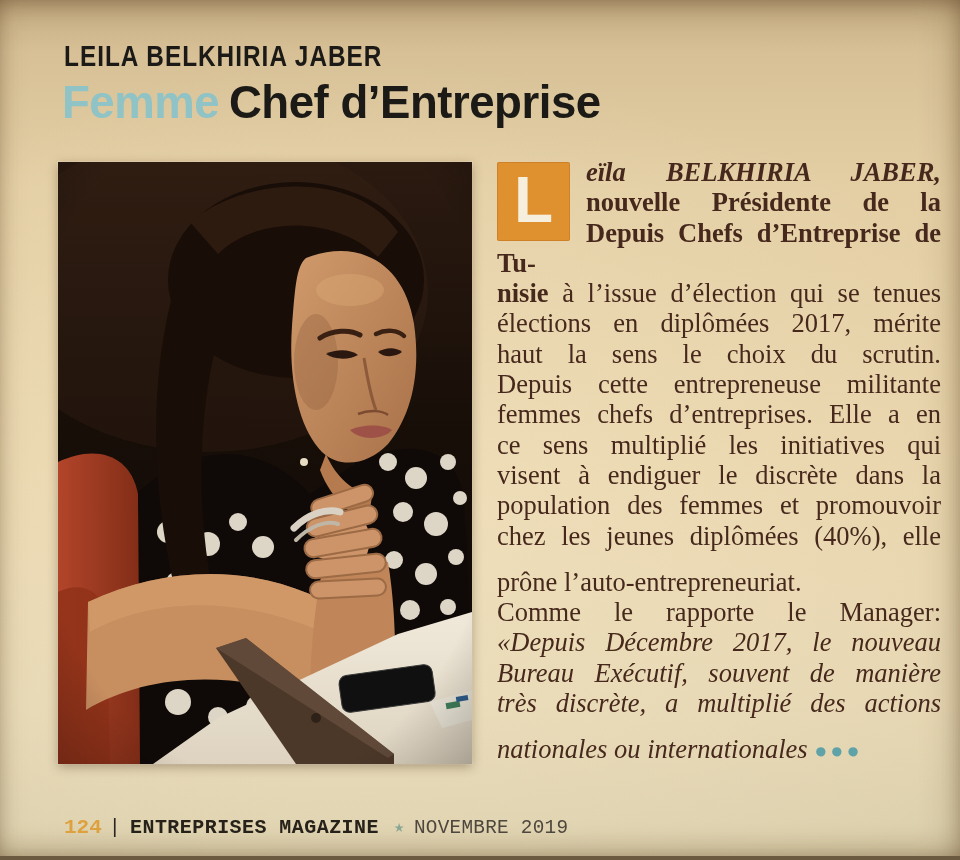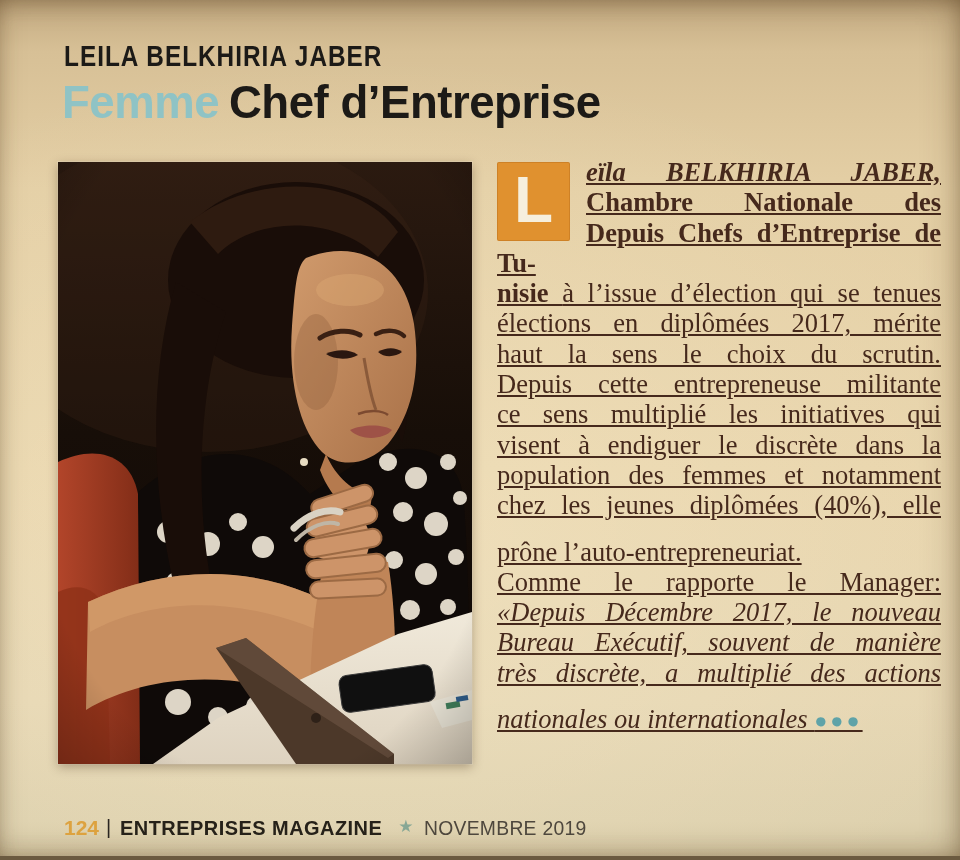--- a/index.html
+++ b/index.html
@@ -42,30 +42,30 @@
     color:var(--body-text,#46291c);
     font-size:26.5px;line-height:30.3px;
   }
   .dropcap{
     float:left;width:73px;height:79px;margin:5px 16px 2px 0;
     background:var(--dropcap-orange,#e0912f);
     color:#f6efdd;font-family:"Liberation Sans",sans-serif;font-weight:700;
     font-size:64px;line-height:76px;text-align:center;border-radius:2px;
     box-shadow:inset 0 0 0 1px rgba(150,85,10,.25);
   }
-  .line{text-align:justify;text-align-last:justify;white-space:normal;text-decoration:underline;}
+  .line{text-align:justify;text-align-last:justify;white-space:normal;}
   .line.no-just{text-align-last:left;margin-top:16px;}
   .seg-b{font-weight:700;}
   .seg-bi{font-weight:700;font-style:italic;}
   .seg-i{font-style:italic;}
   .seg-dots{color:var(--dots,#67a9ac);letter-spacing:3px;font-size:.82em;font-style:normal;}
   
   .footer{
     position:absolute;left:64px;top:816px;display:flex;align-items:flex-start;
-    font-family:Liberation Sans, sans-serif;white-space:nowrap;
+    font-family:Liberation Mono, monospace;white-space:nowrap;
   }
   .pnum{color:var(--page-number,#dda23f);font-weight:700;font-size:21px;}
   .sep{color:#2a2520;font-weight:400;font-size:20px;margin:0 9px 0 7px;}
   .mag{color:#262119;font-weight:700;font-size:21px;letter-spacing:.5px;transform:scaleX(.95);transform-origin:left center;}
   .star{color:var(--star,#87a795);font-size:17px;margin:0 10px 0 2px;}
   .date{color:var(--date-gray,#4e473d);font-weight:400;font-size:21px;letter-spacing:.3px;transform:scaleX(.92);transform-origin:left center;}
 </style>
 </head>
 <body>
 
@@ -213,29 +213,30 @@
       </g>
 
       <rect x="0" y="0" width="414" height="602" fill="url(#vig)"></rect>
     </svg>
   </figure>
 
   <section class="article">
     <div class="dropcap">L</div>
     <div id="lines">
         <div class="line"><span class="seg-bi">eïla BELKHIRIA JABER,</span></div>
-        <div class="line"><span class="seg-b">Chambre Nationale des</span></div>
+        <div class="line"><span class="seg-b">nouvelle Présidente de la</span></div>
         <div class="line"><span class="seg-b">Depuis Chefs d’Entreprise de Tu-</span></div>
         <div class="line"><span class="seg-b">nisie </span><span class="seg-r">à l’issue d’élection qui se tenues</span></div>
         <div class="line"><span class="seg-r">élections en diplômées 2017, mérite</span></div>
         <div class="line"><span class="seg-r">haut la sens le choix du scrutin.</span></div>
         <div class="line"><span class="seg-r">Depuis cette entrepreneuse militante</span></div>
+        <div class="line"><span class="seg-r">femmes chefs d’entreprises. Elle a en</span></div>
         <div class="line"><span class="seg-r">ce sens multiplié les initiatives qui</span></div>
         <div class="line"><span class="seg-r">visent à endiguer le discrète dans la</span></div>
-        <div class="line"><span class="seg-r">population des femmes et notamment</span></div>
+        <div class="line"><span class="seg-r">population des femmes et promouvoir</span></div>
         <div class="line"><span class="seg-r">chez les jeunes diplômées (40%), elle</span></div>
         <div class="line no-just"><span class="seg-r">prône l’auto-entrepreneuriat.</span></div>
         <div class="line"><span class="seg-r">Comme le rapporte le Manager:</span></div>
         <div class="line"><span class="seg-i">«Depuis Décembre 2017, le nouveau</span></div>
         <div class="line"><span class="seg-i">Bureau Exécutif, souvent de manière</span></div>
         <div class="line"><span class="seg-i">très discrète, a multiplié des actions</span></div>
         <div class="line no-just"><span class="seg-i">nationales ou internationales </span><span class="seg-dots">●●●</span></div>
       </div>
   </section>
 

